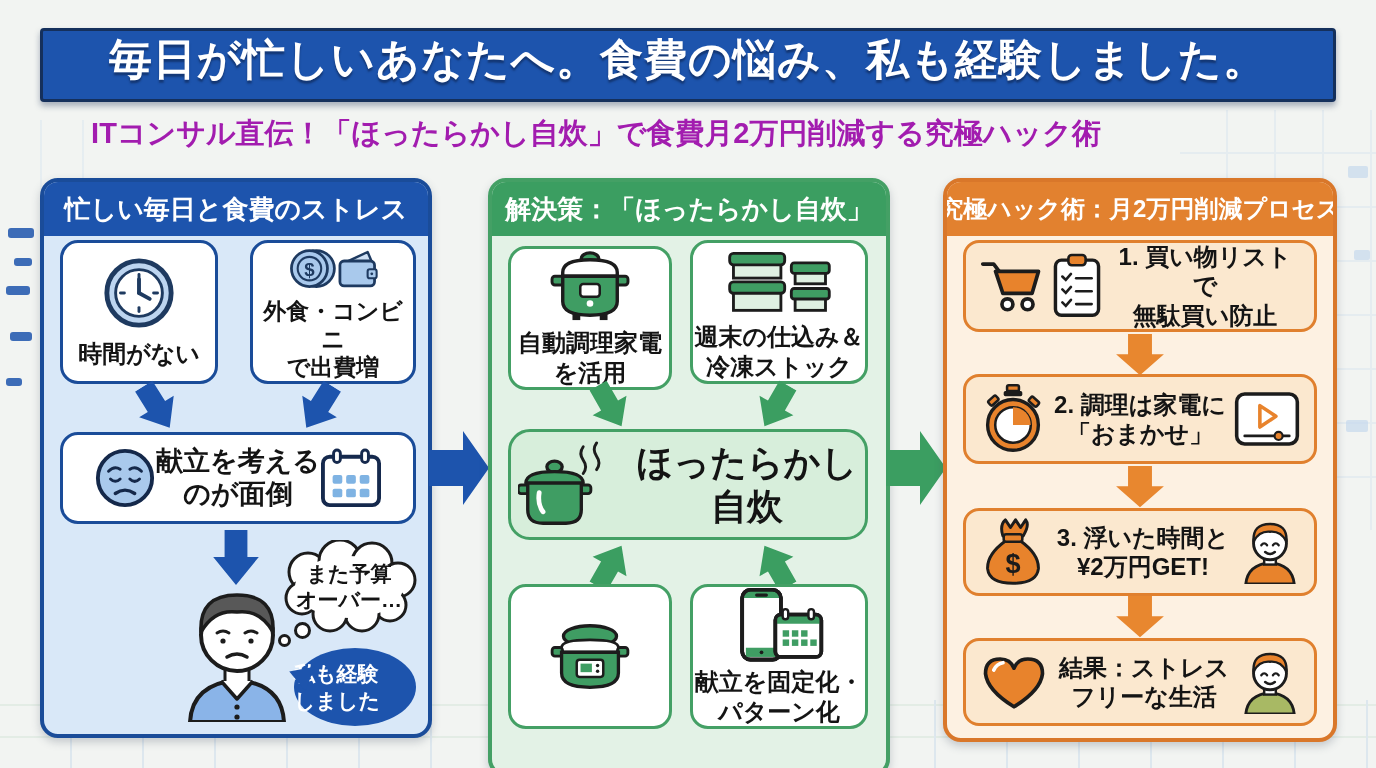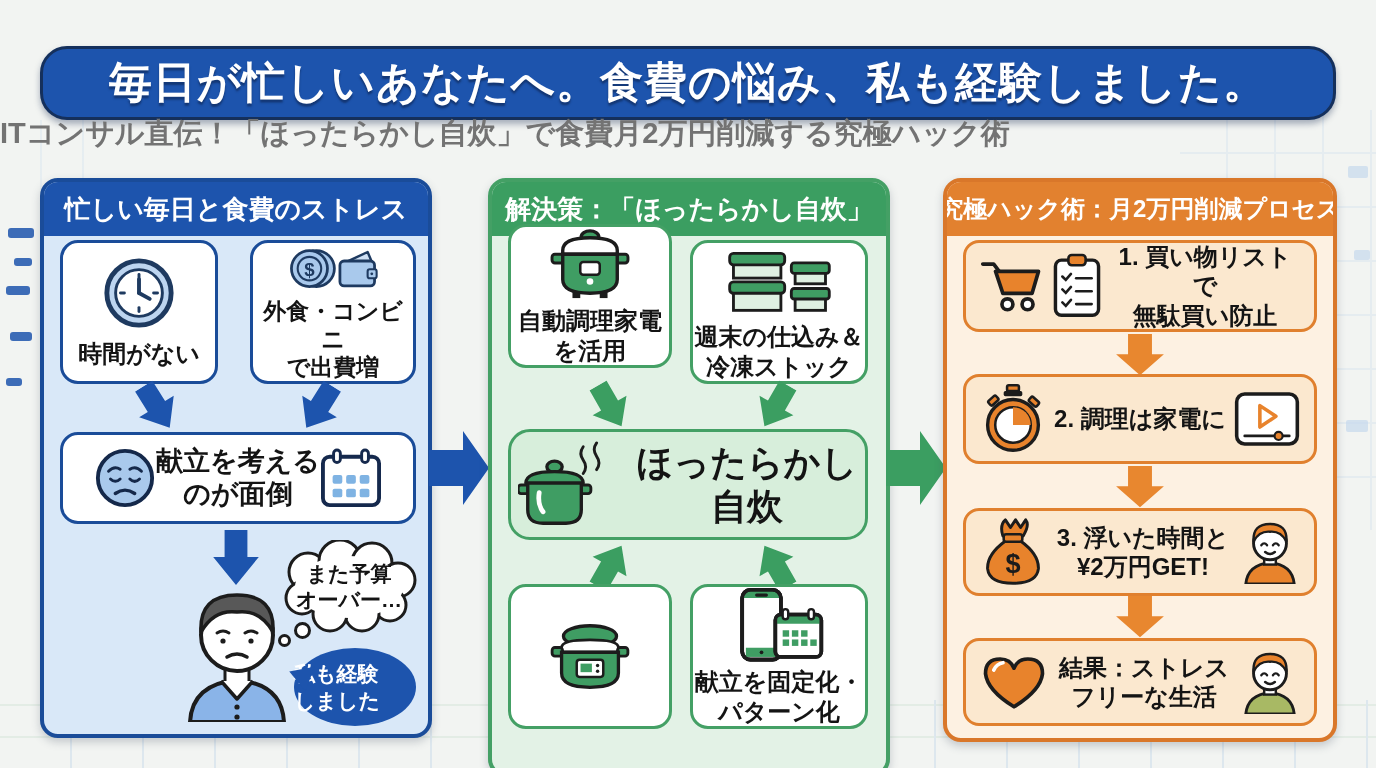--- a/index.html
+++ b/index.html
@@ -21,24 +21,24 @@
                repeating-linear-gradient(0deg,transparent 0 30px,#d5e6d9 30px 32px);}
   .grid-strip2{left:1180px;top:110px;width:196px;height:420px;opacity:.35;
     background:repeating-linear-gradient(90deg,transparent 0 46px,#cfe0ee 46px 48px),
                repeating-linear-gradient(0deg,transparent 0 52px,#cfe0ee 52px 54px);}
   .grid-strip3{left:0;top:120px;width:120px;height:520px;opacity:.35;
     background:repeating-linear-gradient(90deg,transparent 0 40px,#cfe0ee 40px 42px);}
   .dash{background:var(--banner-blue);border-radius:3px;opacity:.85;}
   .sq{background:#c6d9ec;border-radius:2px;opacity:.7;}
   
   .banner{left:40px;top:28px;width:1296px;height:74px;background:var(--banner-blue);
-    border:3px solid var(--navy-border);border-radius:27px;display:flex;align-items:center;justify-content:center;
-    box-shadow:0 4px 6px rgba(20,40,80,.35);margin-top:18px;}
+    border:3px solid var(--navy-border);border-radius:4px;display:flex;align-items:flex-start;justify-content:center;
+    box-shadow:0 4px 6px rgba(20,40,80,.35);}
   .banner-text{color:#fff;font-size:43px;font-weight:900;letter-spacing:1px;text-shadow:0 3px 2px rgba(10,25,60,.5);white-space:nowrap;}
-  .subtitle{left:0;top:114px;width:1192px;text-align:left;font-size:29px;font-weight:900;color:#737373;}
+  .subtitle{left:0;top:114px;width:1192px;text-align:center;font-size:29px;font-weight:900;color:#a21caf;}
   
   .panel{border-radius:18px;overflow:hidden;box-shadow:0 4px 8px rgba(60,70,90,.25);}
   .panel-header{height:54px;display:flex;align-items:center;justify-content:center;color:#fff;font-weight:900;white-space:nowrap;}
   .p-problem{left:40px;top:178px;width:392px;height:560px;background:var(--blue-panel-bg);border:4px solid var(--blue-border);}
   .p-problem .panel-header{background:var(--banner-blue);font-size:26px;}
   .p-solution{left:488px;top:178px;width:402px;height:599px;background:var(--green-panel-bg);border:4px solid var(--green-border);}
   .p-solution .panel-header{background:var(--green-header);font-size:26px;}
   .p-process{left:943px;top:178px;width:394px;height:564px;background:var(--orange-panel-bg);border:4px solid var(--orange-border);}
   .p-process .panel-header{background:var(--orange-header);font-size:24px;}
   .wbox{position:absolute;background:#fff;border-radius:18px;display:flex;flex-direction:column;align-items:center;justify-content:center;gap:8px;}
@@ -213,21 +213,21 @@
 
 <div class="abs" style="left:429px;top:424px;">
   <svg width="62" height="88" viewBox="0 0 62 88">
       <polygon class="fill-blue" points="0,26 34,26 34,7 60,44 34,81 34,62 0,62"></polygon>
     </svg>
 </div>
 
 <div class="abs panel p-solution">
   <div class="panel-header">解決策：「ほったらかし自炊」</div>
 
-  <div class="wbox green" style="left:16px;top:42px;width:164px;height:144px;gap:5px;">
+  <div class="wbox green" style="left:16px;top:64px;width:164px;height:144px;gap:5px;">
     <svg width="82" height="74" viewBox="0 0 84 76">
       <ellipse cx="42" cy="10" rx="9" ry="6" fill="#3f9d63" stroke="#1c1c1c" stroke-width="3.5"></ellipse>
       <path d="M14 24 Q14 11 42 11 Q70 11 70 24 L70 28 L14 28 Z" fill="#fff" stroke="#1c1c1c" stroke-width="3.5"></path>
       <rect x="3" y="28" width="12" height="9" rx="3" fill="#3f9d63" stroke="#1c1c1c" stroke-width="3"></rect>
       <rect x="69" y="28" width="12" height="9" rx="3" fill="#3f9d63" stroke="#1c1c1c" stroke-width="3"></rect>
       <path d="M14 28 H70 V54 Q70 68 42 68 Q14 68 14 54 Z" fill="#3f9d63" stroke="#1c1c1c" stroke-width="3.5"></path>
       <rect x="32" y="36" width="20" height="13" rx="3" fill="#fff" stroke="#1c1c1c" stroke-width="2.6"></rect>
       <circle cx="42" cy="56" r="3.4" fill="#fff"></circle>
       <rect x="24" y="67" width="8" height="6" fill="#1c1c1c"></rect>
         <rect x="52" y="67" width="8" height="6" fill="#1c1c1c"></rect>
@@ -388,20 +388,21 @@
         </g>
       <g transform="rotate(-42 16 22)">
           <rect x="11" y="17" width="12" height="7" rx="2" fill="#e8832c" stroke="#1c1c1c" stroke-width="3"></rect>
         </g>
       <circle cx="39" cy="49" r="30" fill="#e8832c" stroke="#1c1c1c" stroke-width="4"></circle>
       <circle cx="39" cy="49" r="21" fill="#fff" stroke="#1c1c1c" stroke-width="3"></circle>
       <path d="M39 49 L39 28 A21 21 0 0 1 60 49 Z" fill="#e8832c"></path>
     </svg>
     <div class="lbl s24">
       <div>2. 調理は家電に</div>
+      <div>「おまかせ」</div>
     </div>
     <svg width="66" height="56" viewBox="0 0 74 62">
       <rect x="3" y="3" width="68" height="56" rx="9" fill="#fff" stroke="#1c1c1c" stroke-width="4"></rect>
       <path d="M29 16 L47 28 L29 40 Z" fill="none" stroke="#e8832c" stroke-width="4" stroke-linejoin="round"></path>
       <line x1="12" y1="50" x2="62" y2="50" stroke="#1c1c1c" stroke-width="3" stroke-linecap="round"></line>
       <circle cx="50" cy="50" r="4.5" fill="#e8832c" stroke="#1c1c1c" stroke-width="2.4"></circle>
     </svg>
   </div>
 
   <div class="abs" style="left:168px;top:284px;">

